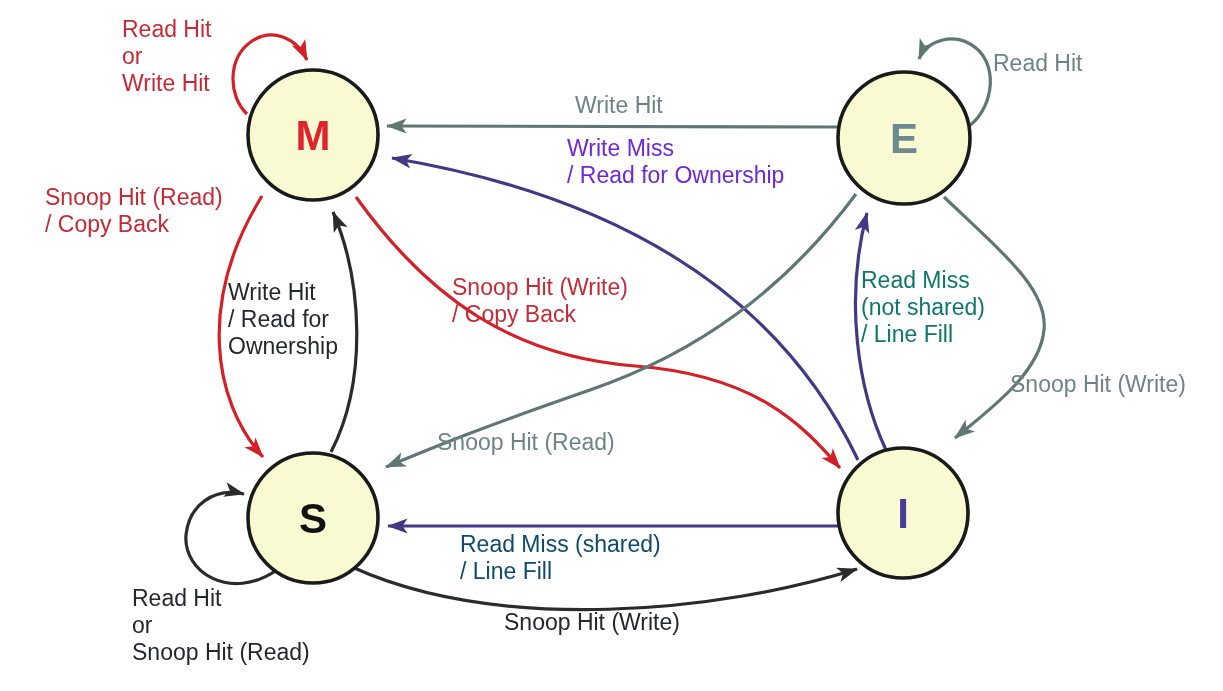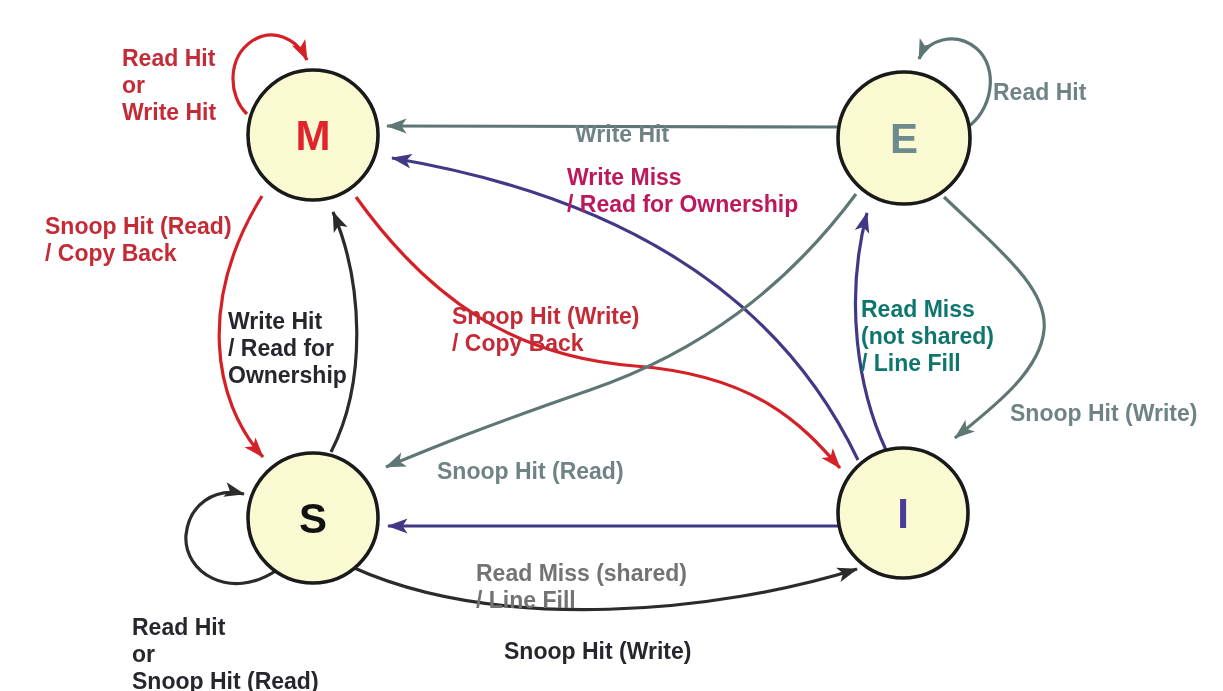--- a/index.html
+++ b/index.html
@@ -30,24 +30,23 @@
   }
   .state-letter {
     font-family: "Liberation Sans", sans-serif;
     font-size: 42px;
     font-weight: bold;
     text-anchor: middle;
   }
   .lbl {
     position: absolute;
     font-size: 23px;
-    font-weight: bold;
+    font-weight: normal;
     line-height: 27px;
     white-space: pre-line;
-    margin-top: 29px;
   }
 </style>
 </head>
 <body>
 
 <div id="canvas">
 
   <svg id="diagram-svg" width="1223" height="691" viewBox="0 0 1223 691">
     <defs>
       <marker id="arrow-red" viewBox="0 0 12 9" refX="11" refY="4.5" markerWidth="7" markerHeight="5.5" orient="auto" markerUnits="strokeWidth">
@@ -90,42 +89,42 @@
   </svg>
 
   <div class="lbl" style="left: 122px; top: 16px; color: rgb(196, 43, 54);">Read Hit
 or
 Write Hit</div>
 
   <div class="lbl" style="left: 993px; top: 50px; color: rgb(111, 131, 134);">Read Hit</div>
 
   <div class="lbl" style="left: 575px; top: 92px; color: rgb(111, 131, 134);">Write Hit</div>
 
-  <div class="lbl" style="left: 567px; top: 135px; color: #be185d;">Write Miss
+  <div class="lbl" style="left: 567px; top: 135px; color: #6d28d9;">Write Miss
 / Read for Ownership</div>
 
   <div class="lbl" style="left: 45px; top: 184px; color: rgb(196, 43, 54);">Snoop Hit (Read)
 / Copy Back</div>
 
   <div class="lbl" style="left: 228px; top: 279px; color: rgb(38, 38, 46);">Write Hit
 / Read for
 Ownership</div>
 
   <div class="lbl" style="left: 452px; top: 274px; color: rgb(196, 43, 54);">Snoop Hit (Write)
 / Copy Back</div>
 
   <div class="lbl" style="left: 861px; top: 267px; color: #0f766e;">Read Miss
 (not shared)
 / Line Fill</div>
 
   <div class="lbl" style="left: 1010px; top: 371px; color: rgb(111, 131, 134);">Snoop Hit (Write)</div>
 
   <div class="lbl" style="left: 437px; top: 429px; color: rgb(111, 131, 134);">Snoop Hit (Read)</div>
 
-  <div class="lbl" style="left: 476px; top: 531px; color: #737373;">Read Miss (shared)
+  <div class="lbl" style="left: 460px; top: 531px; color: #0c4a6e;">Read Miss (shared)
 / Line Fill</div>
 
   <div class="lbl" style="left: 504px; top: 609px; color: rgb(38, 38, 46);">Snoop Hit (Write)</div>
 
   <div class="lbl" style="left: 132px; top: 585px; color: rgb(38, 38, 46);">Read Hit
 or
 Snoop Hit (Read)</div>
 
 </div>
 

